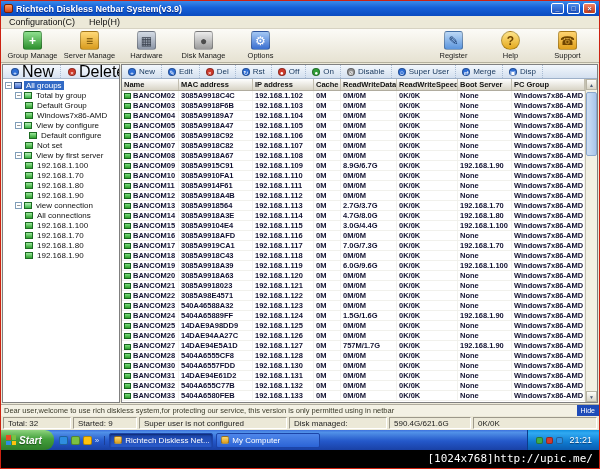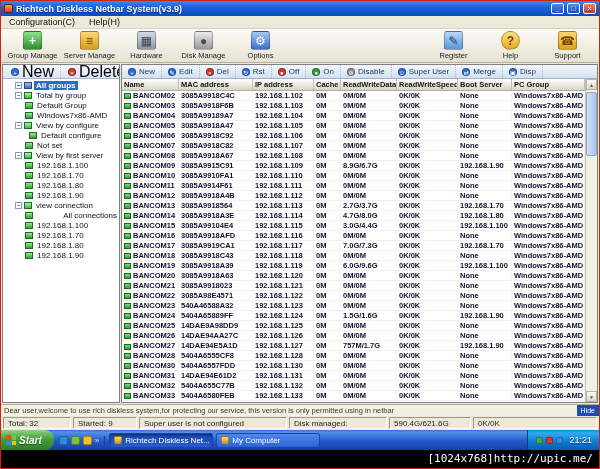--- a/index.html
+++ b/index.html
@@ -190,21 +190,21 @@
               <span class="action-btn">
                 <span class="dot" style="background: rgb(47, 111, 214);">+</span>
                 <span class="ab-label">New</span>
               </span>
               <span class="action-btn">
                 <span class="dot" style="background: rgb(207, 58, 44);">×</span>
                 <span class="ab-label">Delete</span>
               </span>
             </div>
           <div class="tree" id="tree">
-              <div class="tree-row" style="padding-left: 12px; font-weight: bold;">
+              <div class="tree-row" style="padding-left: 2px;">
                 <span class="expander">−</span>
                 <span class="tic tic-computer"></span>
                 <span class="tree-label sel">All groups</span>
               </div>
               <div class="tree-row" style="padding-left: 12px;">
                 <span class="expander">−</span>
                 <span class="tic tic-group"></span>
                 <span class="tree-label">Total by group</span>
               </div>
               <div class="tree-row" style="padding-left: 22px;">
@@ -247,21 +247,21 @@
               </div>
               <div class="tree-row" style="padding-left: 22px;">
                 <span class="tic tic-monitor"></span>
                 <span class="tree-label">192.168.1.90</span>
               </div>
               <div class="tree-row" style="padding-left: 12px;">
                 <span class="expander">−</span>
                 <span class="tic tic-group"></span>
                 <span class="tree-label">view connection</span>
               </div>
-              <div class="tree-row" style="padding-left: 22px; justify-content: space-between;">
+              <div class="tree-row" style="padding-left: 22px;">
                 <span class="tic tic-monitor"></span>
                 <span class="tree-label">All connections</span>
               </div>
               <div class="tree-row" style="padding-left: 22px;">
                 <span class="tic tic-monitor"></span>
                 <span class="tree-label">192.168.1.100</span>
               </div>
               <div class="tree-row" style="padding-left: 22px;">
                 <span class="tic tic-monitor"></span>
                 <span class="tree-label">192.168.1.70</span>

